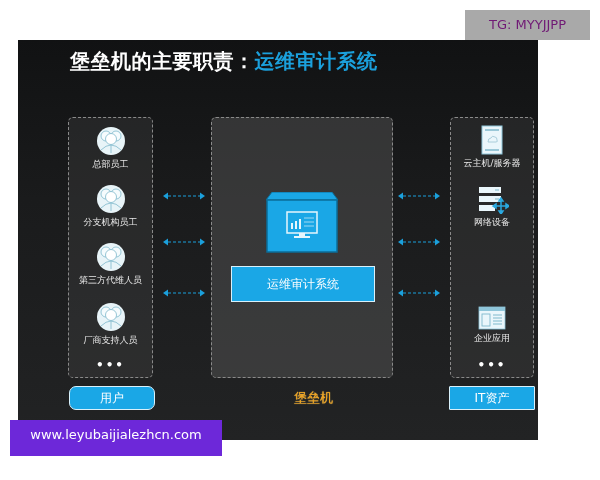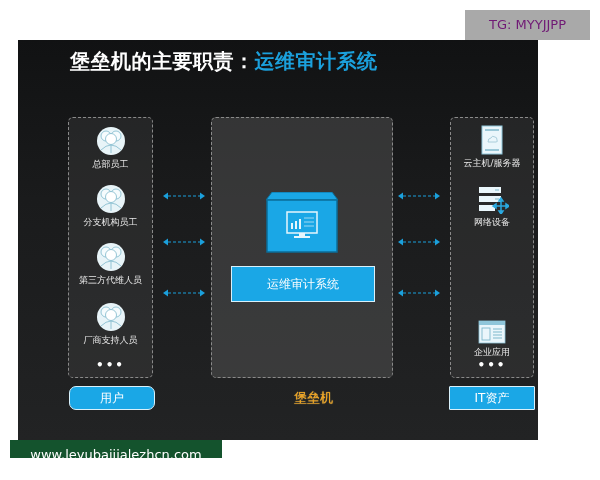--- a/index.html
+++ b/index.html
@@ -19,21 +19,21 @@
           letter-spacing:2px; font-weight:bold; }
   .btn { position:absolute; background:#1aa7e6; border:1.5px solid #d9f1fb; color:#ffffff;
          font-size:12px; text-align:center; line-height:22px; height:22px; border-radius:1px; }
   .sysbtn { position:absolute; left:19px; top:148px; width:142px; height:34px; background:#1aa7e6;
             border:1.5px solid #d9f1fb; color:#ffffff; font-size:12px; text-align:center; line-height:34px; }
   .bastion-label { position:absolute; left:276px; top:349px; color:#f0a21b; font-size:13px; font-weight:normal;
                    text-shadow:0 0 1px #ffcf6b; }
   .arrow { position:absolute; width:42px; height:8px; }
   .wm-top { position:absolute; left:465px; top:10px; width:125px; height:30px; background:#a9a9a9;
             color:#701a75; font-size:13px; line-height:30px; text-align:center; }
-  .wm-bot { position:absolute; left:10px; top:440px; width:212px; height:18px; background:#14532d;
+  .wm-bot { position:absolute; left:10px; top:420px; width:212px; height:36px; background:#6d28d9;
             color:#ffffff; font-size:13px; line-height:30px; text-align:center; }
 </style>
 </head>
 <body>
 
 <div class="panel">
   <div class="title"><span>堡垒机的主要职责：</span><span class="accent">运维审计系统</span></div>
 
   <div class="dbox" style="left:50px; top:77px; width:83px; height:259px;">
     <div class="item" style="top:8px;">
@@ -155,21 +155,21 @@
     </div>
     <div class="item" style="top:7px;">
       <svg class="icon" width="22" height="30" viewBox="0 0 22 30">
         <rect x="1" y="1" width="20" height="28" fill="#eaf6fb" stroke="#8fc6da" stroke-width="1"></rect>
         <line x1="4" y1="5" x2="18" y2="5" stroke="#7fb9cc" stroke-width="1.5"></line>
         <line x1="4" y1="25" x2="18" y2="25" stroke="#7fb9cc" stroke-width="1.5"></line>
         <path d="M7 17 Q7 13 10 13 Q11 10 14 12 Q16 12 16 15 Q17 17 15 17 Z" fill="none" stroke="#9ac4d3" stroke-width="0.8"></path>
       </svg>
       <span class="lbl">云主机/服务器</span>
     </div>
-    <div class="item" style="top:202px;">
+    <div class="item" style="top:188px;">
       <svg class="icon" width="28" height="24" viewBox="0 0 28 24">
         <rect x="1" y="1" width="26" height="22" fill="#eaf6fb" stroke="#8fc6da" stroke-width="0.8"></rect>
         <rect x="1" y="1" width="26" height="4" fill="#8fc6da"></rect>
         <rect x="4" y="8" width="8" height="12" fill="none" stroke="#7fb9cc" stroke-width="0.9"></rect>
         <line x1="15" y1="9" x2="24" y2="9" stroke="#7fb9cc" stroke-width="1"></line>
         <line x1="15" y1="12" x2="24" y2="12" stroke="#7fb9cc" stroke-width="1"></line>
         <line x1="15" y1="15" x2="24" y2="15" stroke="#7fb9cc" stroke-width="1"></line>
         <line x1="15" y1="18" x2="24" y2="18" stroke="#7fb9cc" stroke-width="1"></line>
       </svg>
       <span class="lbl">企业应用</span>

